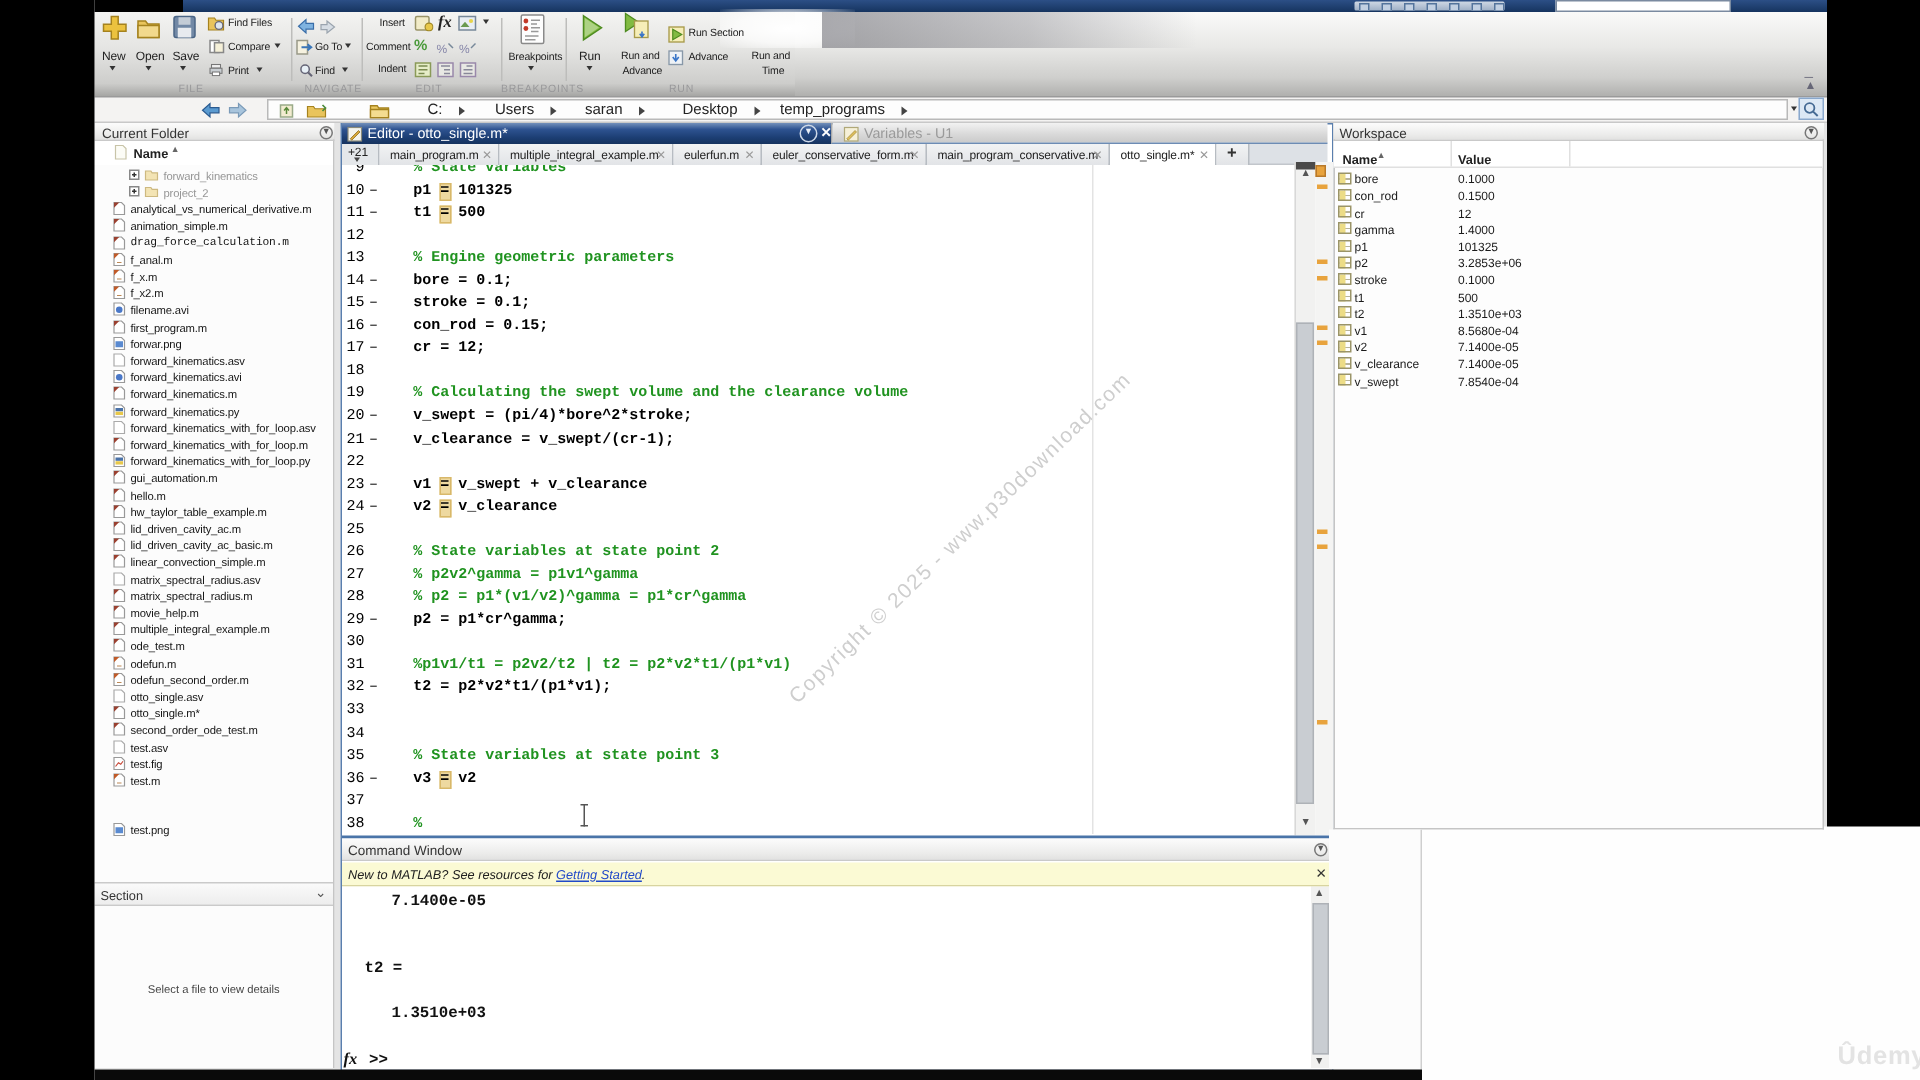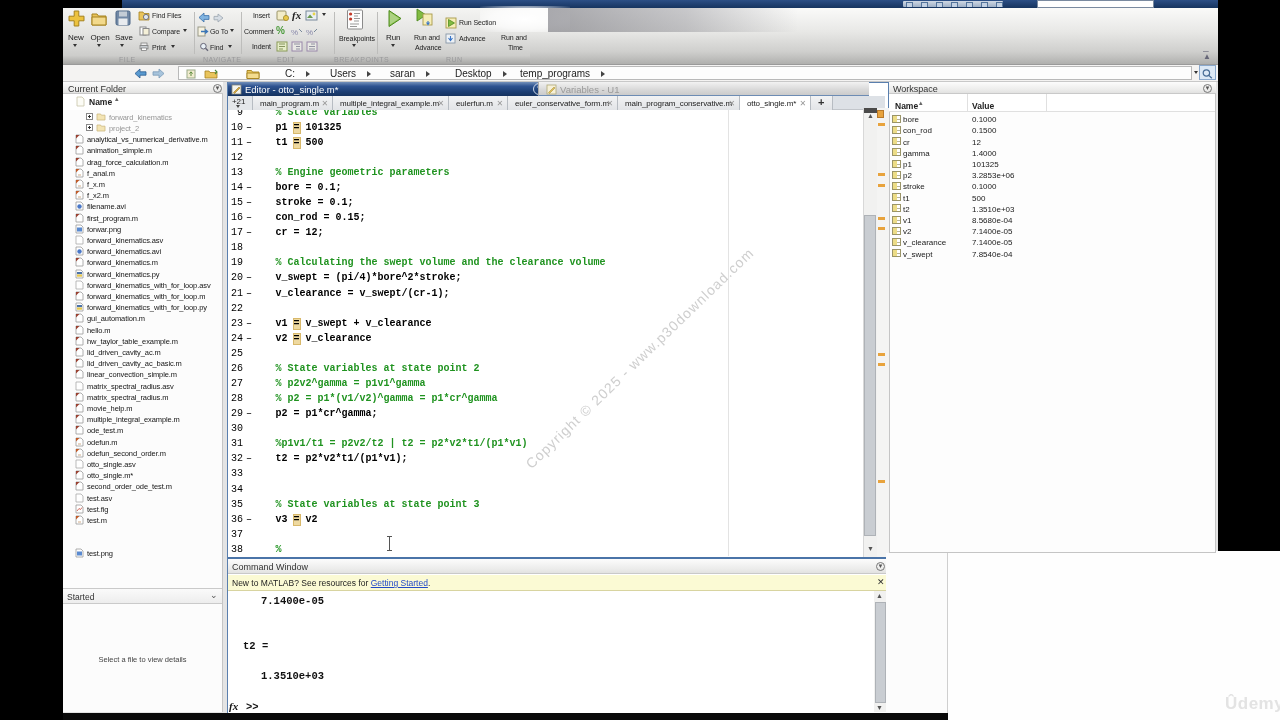--- a/index.html
+++ b/index.html
@@ -45,21 +45,21 @@
 #namehdr{left:63px;top:94px;width:159px;height:16px;background:#fff;border-bottom:1px solid #e0e0e0;}
 #filelist{left:63px;top:110px;width:159px;height:478px;background:#fcfcfc;}
 .frow{position:absolute;left:0;width:159px;height:11.2px;font-size:7.5px;letter-spacing:-0.1px;color:#151515;white-space:nowrap;}
 .frow span{position:absolute;left:24px;top:1.5px;}
 .gray{color:#969696;margin-left:22px;}
 #details{left:63px;top:588px;width:159px;height:16px;background:linear-gradient(#fafafa,#ededed);border-top:1px solid #cacaca;border-bottom:1px solid #cacaca;box-sizing:border-box;}
 #selfile{left:63px;top:655px;width:159px;height:10px;font-size:7.5px;color:#444;text-align:center;}
 
 #edwin{left:227px;top:82px;width:662px;height:632px;border:1px solid #5a7fae;box-sizing:border-box;background:#fff;}
 #edtitle{left:228px;top:82px;width:326px;height:14px;background:linear-gradient(#7390ba,#2e5391 30%,#1c3e73 70%,#16335f);}
-#vartitle{left:538px;top:82px;width:331px;height:14px;background:linear-gradient(#f2f2f2,#d8d8d8 60%,#cbcbcb);border-left:1px solid #aaa;border-bottom:1px solid #6d8cb4;box-sizing:border-box;}
+#vartitle{left:554px;top:82px;width:331px;height:14px;background:linear-gradient(#f2f2f2,#d8d8d8 60%,#cbcbcb);border-left:1px solid #aaa;border-bottom:1px solid #6d8cb4;box-sizing:border-box;}
 #tabrow{left:228px;top:96px;width:657px;height:14px;background:#dde1e6;border-bottom:1px solid #c2c6cb;box-sizing:border-box;}
 .tab{position:absolute;top:0px;height:14px;background:linear-gradient(#f2f3f4,#e2e4e7);border-right:1px solid #b7bcc2;box-sizing:border-box;font-size:8px;letter-spacing:-.1px;color:#222;white-space:nowrap;overflow:hidden;}
 .tab .tx{position:absolute;left:7px;top:2.5px;white-space:nowrap;}
 .tab .xx{position:absolute;right:4px;top:2.5px;color:#999;font-size:8px;}
 #codeview{left:228px;top:110px;width:656px;height:446px;background:#fff;overflow:hidden;}
 #guideline{left:728px;top:110px;width:1px;height:446px;background:#e3e3e3;}
 #edscroll{left:863px;top:108px;width:14px;height:449px;background:#f1f1f0;border-left:1px solid #d8d8d8;box-sizing:border-box;}
 #edthumb{left:864px;top:215px;width:12px;height:321px;background:#c9cdd2;border:1px solid #aeb2b7;box-sizing:border-box;}
 #edmarkers{left:877px;top:108px;width:12px;height:449px;background:#f4f4f3;}
 
@@ -325,21 +325,21 @@
         </svg>
         <span>analytical_vs_numerical_derivative.m</span>
       </div>
     <div class="frow" style="top:34.8px;">
         <svg style="position:absolute;left:12px;top:0.5px;" width="9" height="10" viewBox="0 0 9 10">
           <path d="M1 1h5l2 2v6H1z" fill="#fff" stroke="#999" stroke-width=".8"></path>
           <path d="M1 1h3.5L1 4.5z" fill="#9a4030"></path>
         </svg>
         <span>animation_simple.m</span>
       </div>
-    <div class="frow" style="top:46.0px;">
+    <div class="frow" style="top:46.0px;font-family:Liberation Mono, monospace;">
         <svg style="position:absolute;left:12px;top:0.5px;" width="9" height="10" viewBox="0 0 9 10">
           <path d="M1 1h5l2 2v6H1z" fill="#fff" stroke="#999" stroke-width=".8"></path>
           <path d="M1 1h3.5L1 4.5z" fill="#9a4030"></path>
         </svg>
         <span>drag_force_calculation.m</span>
       </div>
     <div class="frow" style="top:57.2px;">
         <svg style="position:absolute;left:12px;top:0.5px;" width="9" height="10" viewBox="0 0 9 10">
           <path d="M1 1h5l2 2v6H1z" fill="#fff" stroke="#999" stroke-width=".8"></path>
           <path d="M1 1h3.5L1 4.5z" fill="#c05a28"></path>
@@ -568,21 +568,21 @@
       </div>
     <div class="frow" style="top:437px;">
         <svg style="position:absolute;left:12px;top:0.5px;" width="9" height="10" viewBox="0 0 9 10">
           <path d="M1 1h5l2 2v6H1z" fill="#fff" stroke="#999" stroke-width=".8"></path>
           <rect x="2" y="3.5" width="5" height="4" fill="#5a8ad0"></rect>
         </svg>
         <span>test.png</span>
       </div>
   </div>
   <div class="abs" id="details">
-      <span style="position:absolute;left:4px;top:3px;font-size:8.5px;color:#333;">Started</span>
+      <span style="position:absolute;left:4px;top:3px;font-size:8.5px;color:#333;">Section</span>
       <span style="position:absolute;left:147px;top:1px;font-size:9px;color:#555;">⌄</span>
     </div>
   <div class="abs" id="selfile">Select a file to view details</div>
 
   <div class="abs" id="edwin"></div>
   <div class="abs" id="edtitle">
     <svg style="position:absolute;left:3px;top:1.5px;" width="11" height="11" viewBox="0 0 11 11">
         <rect x="1" y="1" width="9" height="9" fill="#f4f4ee" stroke="#8a8a7a" stroke-width=".8"></rect>
         <path d="M2.5 8.5L8 3l1 1-5.5 5.5z" fill="#d8a83a" stroke="#8a6a1a" stroke-width=".5"></path>
       </svg>
@@ -751,21 +751,21 @@
     <span class="mtick" style="top:255px;"></span>
     <span class="mtick" style="top:372px;"></span>
   </div>
 
   <div class="abs" id="cwwin"></div>
   <div class="abs phead" id="cwhead">
       <span class="ptitle abs" style="left:4px;top:3px;">Command Window</span>
       <span class="circbtn abs" style="left:648px;top:3px;">▼</span>
     </div>
   <div class="abs" id="cwyellow">
-    <span style="position:absolute;left:4px;top:3px;">New to MATLAB? See resources for <span style="color:#2149c8;text-decoration:underline;">Getting Started</span>.</span>
+    <span style="position:absolute;left:4px;top:3px;font-style:italic;">New to MATLAB? See resources for <span style="color:#2149c8;text-decoration:underline;">Getting Started</span>.</span>
     <span style="position:absolute;left:649px;top:2px;font-size:9px;color:#333;">✕</span>
   </div>
   <div class="abs" id="cwcontent">
     <span style="position:absolute;left:33px;top:4px;">7.1400e-05</span>
     <span style="position:absolute;left:15px;top:49px;">t2 =</span>
     <span style="position:absolute;left:33px;top:79px;">1.3510e+03</span>
     <span style="position:absolute;left:1px;top:109px;font-family:'Liberation Serif',serif;font-style:italic;font-size:11px;font-weight:700;">fx</span>
     <span style="position:absolute;left:18px;top:110px;">&gt;&gt;</span>
   </div>
   <div class="abs" id="cwscroll">

